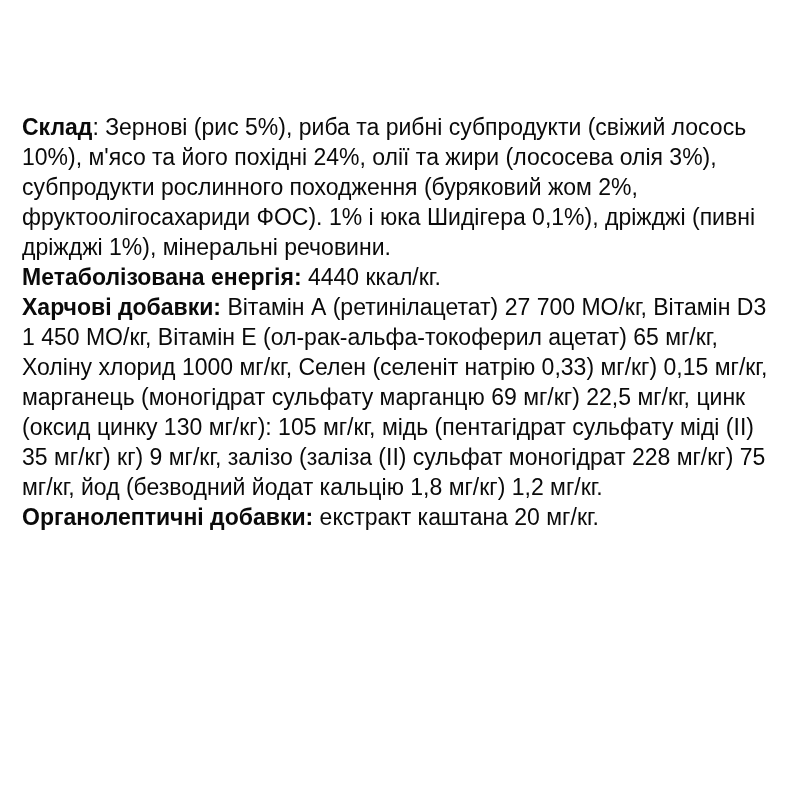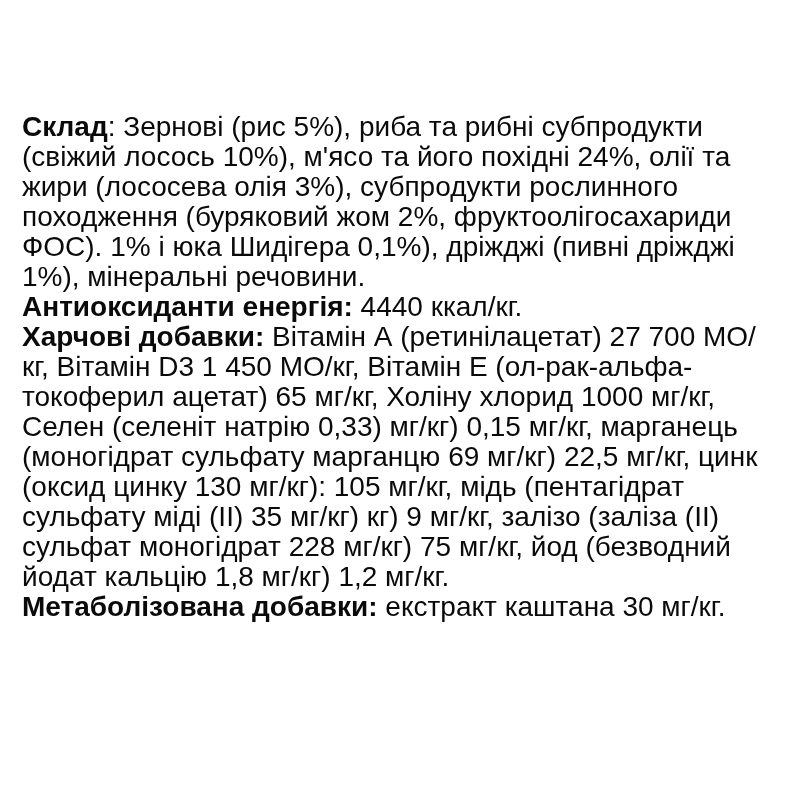--- a/index.html
+++ b/index.html
@@ -14,21 +14,21 @@
     font-family: "Liberation Sans", "DejaVu Sans", sans-serif;
     color: #0a0a0a;
   }
   .label-doc {
     box-sizing: border-box;
     width: 800px;
     padding: 112px 20px 0 22px;
   }
   .label-doc p {
     margin: 0;
-    font-size: 28px;
+    font-size: 23px;
     line-height: 30px;
     letter-spacing: 0px;
     word-spacing: 0px;
     color: #0a0a0a;
     text-align: left;
   }
   .label-doc p b {
     font-weight: bold;
   }
 </style>
@@ -36,25 +36,25 @@
 <body>
 
 <div class="label-doc">
 
   <p>
     <b>Склад</b><span>: Зернові (рис 5%), риба та рибні субпродукти (свіжий лосось 10%), м'ясо та його похідні 24%, олії та жири (лососева олія 3%), субпродукти рослинного походження (буряковий жом 2%, фруктоолігосахариди ФОС). 1% і юка Шидігера 0,1%), дріжджі (пивні дріжджі 1%), мінеральні речовини.</span>
   </p>
 
 
   <p>
-    <b>Антиоксиданти енергія:</b><span> 4440 ккал/кг.</span>
+    <b>Метаболізована енергія:</b><span> 4440 ккал/кг.</span>
   </p>
 
   <p>
     <b>Харчові добавки:</b><span> Вітамін А (ретинілацетат) 27 700 МО/кг, Вітамін D3 1 450 МО/кг, Вітамін Е (ол-рак-альфа-токоферил ацетат) 65 мг/кг, Холіну хлорид 1000 мг/кг, Селен (селеніт натрію 0,33) мг/кг) 0,15 мг/кг, марганець (моногідрат сульфату марганцю 69 мг/кг) 22,5 мг/кг, цинк (оксид цинку 130 мг/кг): 105 мг/кг, мідь (пентагідрат сульфату міді (ІІ) 35 мг/кг) кг) 9 мг/кг, залізо (заліза (ІІ) сульфат моногідрат 228 мг/кг) 75 мг/кг, йод (безводний йодат кальцію 1,8 мг/кг) 1,2 мг/кг.</span>
   </p>
 
 
   <p>
-    <b>Метаболізована добавки:</b><span> екстракт каштана 30 мг/кг.</span>
+    <b>Органолептичні добавки:</b><span> екстракт каштана 20 мг/кг.</span>
   </p>
 
 </div>
 
 </body></html>

